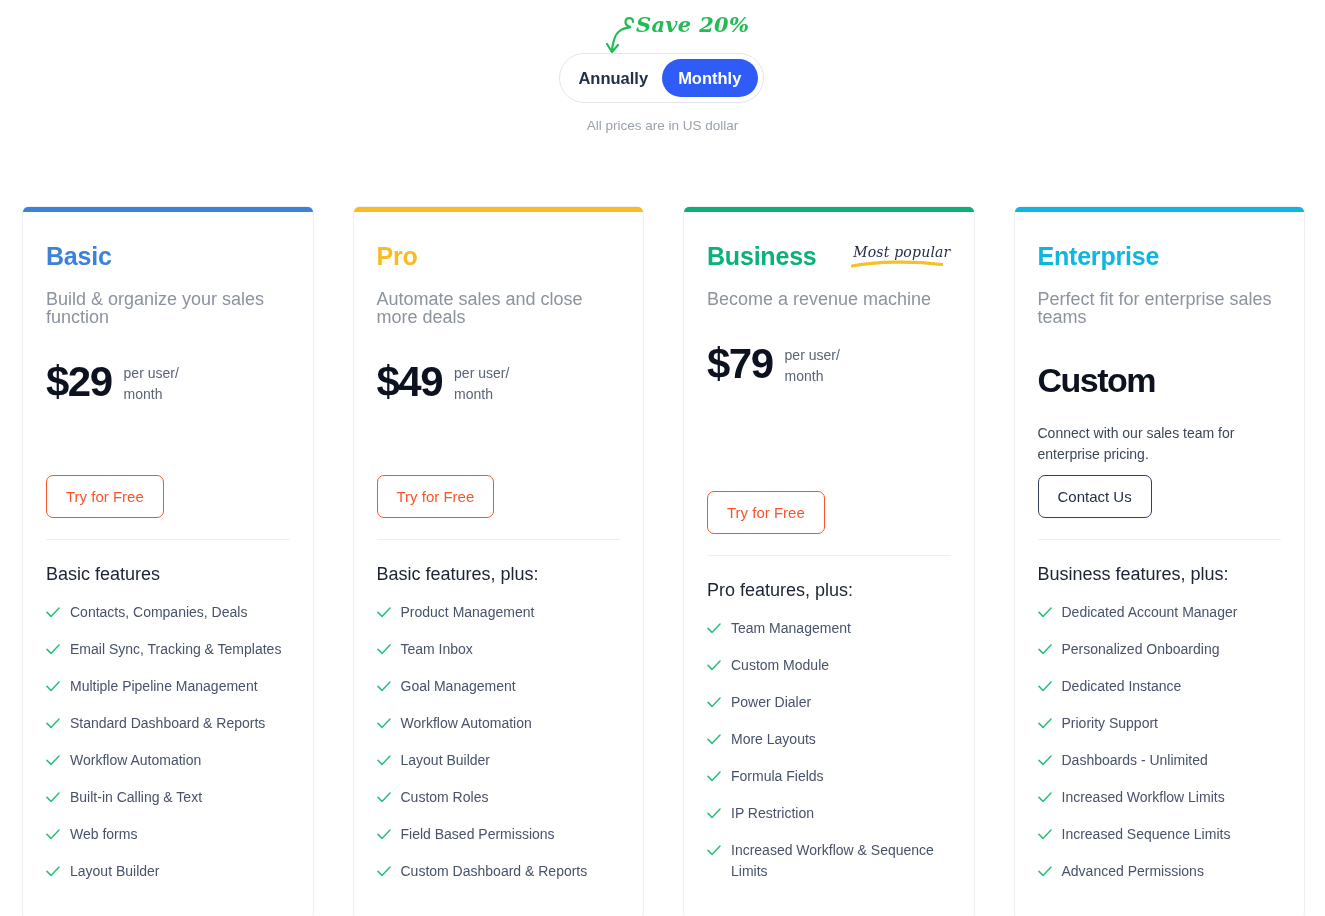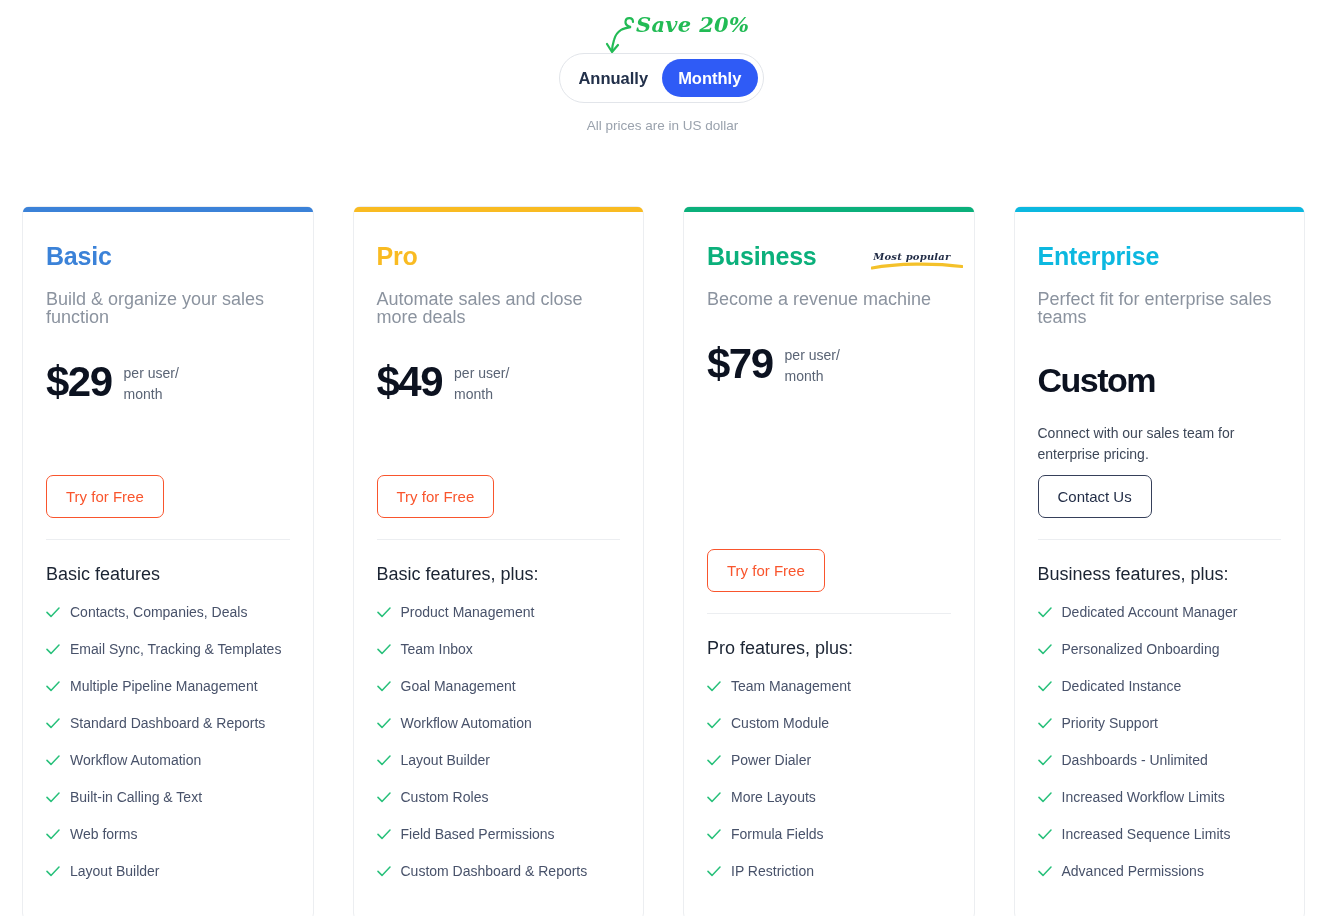--- a/index.html
+++ b/index.html
@@ -125,26 +125,25 @@
     line-height: 28px;
   }
   .popular-badge {
     position: relative;
     padding-bottom: 8px;
     margin-top: 2px;
   }
   .popular-text {
     font-family: "DejaVu Serif", serif;
     font-style: italic;
-    font-weight: bold;
-    font-size: 10px;
+    font-weight: normal;
+    font-size: 14px;
     color: #1f2a44;
     white-space: nowrap;
     letter-spacing: 0.2px;
-    margin-top: 7px;
   }
   .popular-underline {
     position: absolute;
     left: -2px;
     bottom: 0;
     width: 92px;
     height: 8px;
   }
   .plan-tagline {
     margin-top: 14px;
@@ -508,20 +507,28 @@
           <span class="feature-label">Formula Fields</span>
         </div>
         <div class="feature">
           <span class="check">
             <svg width="14" height="11" viewBox="0 0 14 11">
                 <path d="M1 5.4 L5 9.4 L13 1" stroke="#27c07a" stroke-width="1.5" fill="none" stroke-linecap="round" stroke-linejoin="round"></path>
               </svg>
           </span>
           <span class="feature-label">IP Restriction</span>
         </div>
+        <div class="feature">
+          <span class="check">
+            <svg width="14" height="11" viewBox="0 0 14 11">
+                <path d="M1 5.4 L5 9.4 L13 1" stroke="#27c07a" stroke-width="1.5" fill="none" stroke-linecap="round" stroke-linejoin="round"></path>
+              </svg>
+          </span>
+          <span class="feature-label">Increased Workflow &amp; Sequence Limits</span>
+        </div>
       </div>
     </div>
   </div>
 
   <div class="card">
     <div class="card-accent" style="background:#0cb8e0"></div>
     <div class="card-inner">
       <div class="plan-head">
         <div class="plan-name" style="color:#0cb8e0">Enterprise</div>
       </div>

